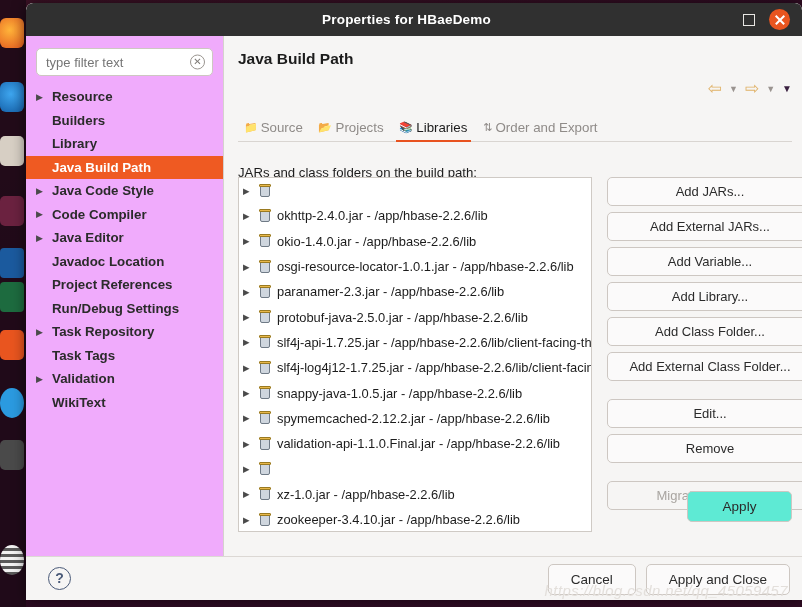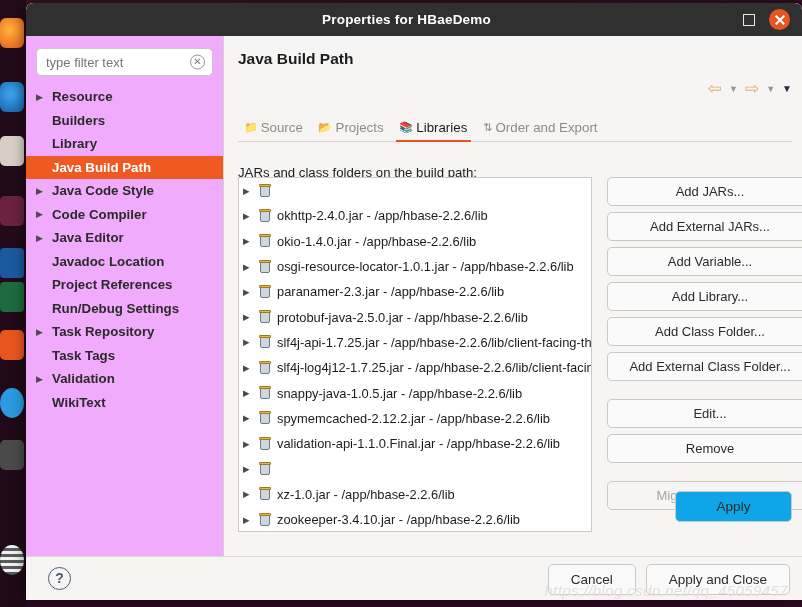--- a/index.html
+++ b/index.html
@@ -165,22 +165,22 @@
     font-size: 13px; color: #2b2b2b;
     display: flex; align-items: center; justify-content: center;
     margin-bottom: 6px;
     font-family: "Liberation Sans", sans-serif;
   }
   .btn.disabled { color: #a9a5a1; background: #f6f5f4; }
   .btn.gap { margin-top: 18px; }
 
   #apply-btn {
     position: absolute; right: 10px; top: 455px;
-    width: 117px; height: 31px;
-    background: #0ea5e9; border: 1px solid #cdc7c2; border-radius: 5px;
+    width: 105px; height: 31px;
+    background: #5eead4; border: 1px solid #cdc7c2; border-radius: 5px;
     font-size: 13.5px; color: #2b2b2b;
     display: flex; align-items: center; justify-content: center;
   }
 
   
   #bottombar {
     position: absolute; left: 0; right: 0; top: 520px; height: 44px;
     border-top: 1px solid #dcd8d4; background: #f6f5f4;
   }
   #help-btn {

